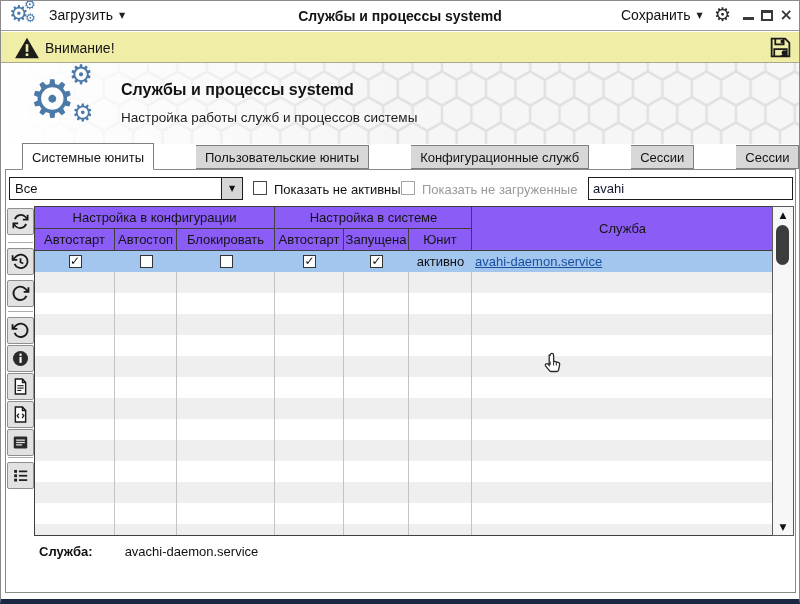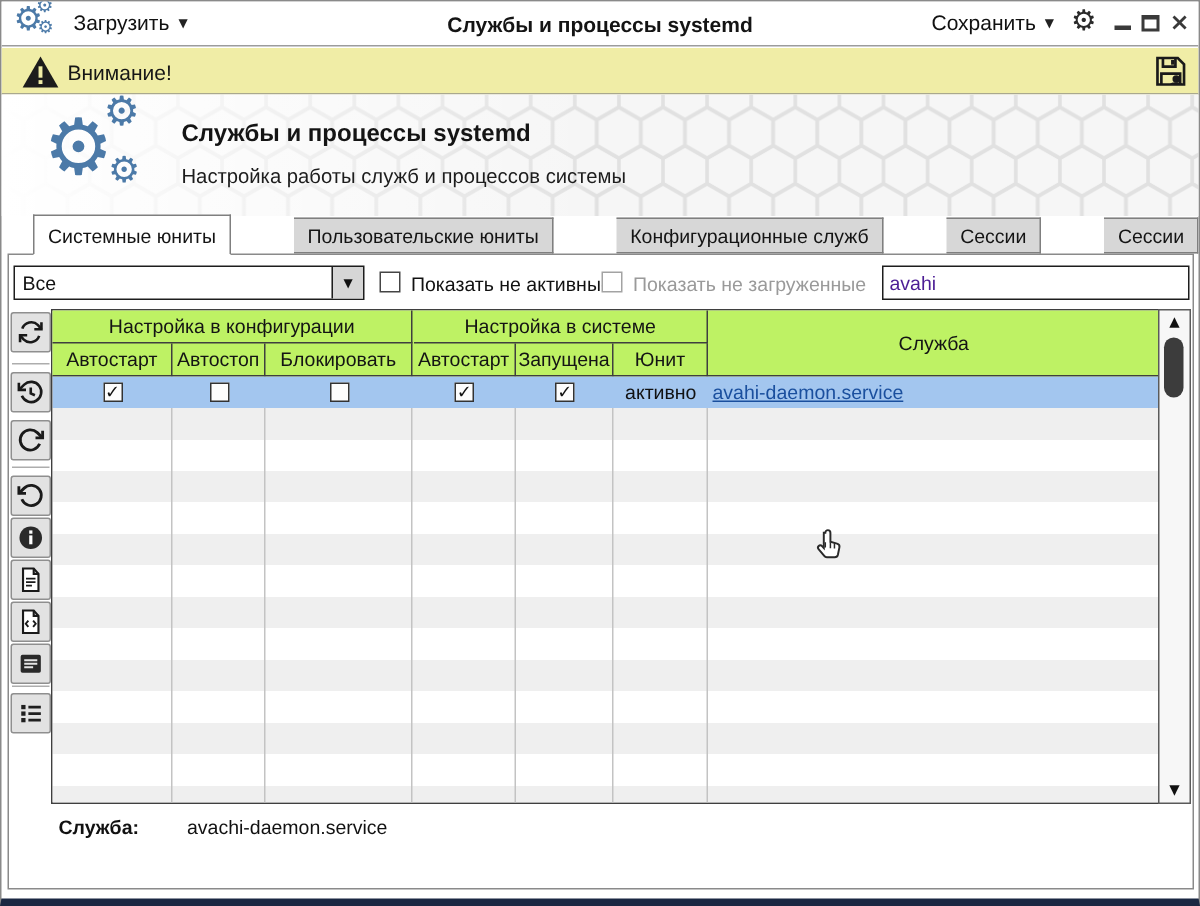--- a/index.html
+++ b/index.html
@@ -68,33 +68,33 @@
                border-left:1px solid #1d1d1d; text-align:center; font-size:8px; line-height:21px;
                color:#111; font-family:"DejaVu Sans",sans-serif; }
   .fcheck { position:absolute; width:14px; height:14px; border:1px solid #454545; background:#fff; }
   .fc1 { left:247px; top:11px; }
   .fc2 { left:395px; top:11px; border-color:#a3a3a3; }
   .flabel { position:absolute; top:12px; font-size:13px; color:#111; }
   .fl1 { left:268px; }
   .fl2 { left:416px; color:#9a9a9a; }
   .search { position:absolute; left:582px; top:7px; width:205px; height:23px;
             border:1px solid #1d1d1d; font-size:13px; padding:0 4px;
-            font-family:"Liberation Sans",sans-serif; color:#4c1d95; outline:none; }
+            font-family:"Liberation Sans",sans-serif; color:#0f172a; outline:none; }
 
   
   .toolbtn { position:absolute; left:1px; width:27px; height:27px; background:#e2e2e2;
              border:1px solid #8f8f8f; border-radius:2px; display:flex;
              align-items:center; justify-content:center; }
   .toolsep { position:absolute; left:2px; width:25px; height:1px; background:#adadad; }
 
   
   .tbl { position:absolute; left:28px; top:36px; width:739px; height:330px;
          border:1px solid #3f3f3f; background:#fff; }
   .gridcols { display:grid; grid-template-columns:80px 62px 98px 69px 65px 63px 1fr; }
-  .thead { position:relative; height:44px; background:#bef264; border-bottom:1px solid #3f3f3f; }
+  .thead { position:relative; height:44px; background:#8b5cf6; border-bottom:1px solid #3f3f3f; }
   .th { font-size:13px; color:#141414; text-align:center; border-right:1px solid #3f3f3f; }
   .th-g1 { position:absolute; left:0; width:240px; top:0; height:22px; line-height:21px; border-bottom:1px solid #3f3f3f; }
   .th-g2 { position:absolute; left:241px; width:196px; top:0; height:22px; line-height:21px; border-bottom:1px solid #3f3f3f; }
   .th-svc{ position:absolute; left:438px; right:0; top:0; height:44px; line-height:44px; border-right:none; }
   .th-sub { position:absolute; top:22px; left:0; width:438px; height:22px;
             display:grid; grid-template-columns:80px 62px 98px 69px 65px 63px; }
   .th-sub .th { line-height:21px; }
   .tbody { position:absolute; top:44px; left:0; right:0; bottom:0; overflow:hidden; }
   .stripes { position:absolute; top:21px; left:0; right:0; bottom:0;
              background:repeating-linear-gradient(to bottom,#efefef 0 21px,#ffffff 21px 42px); }

